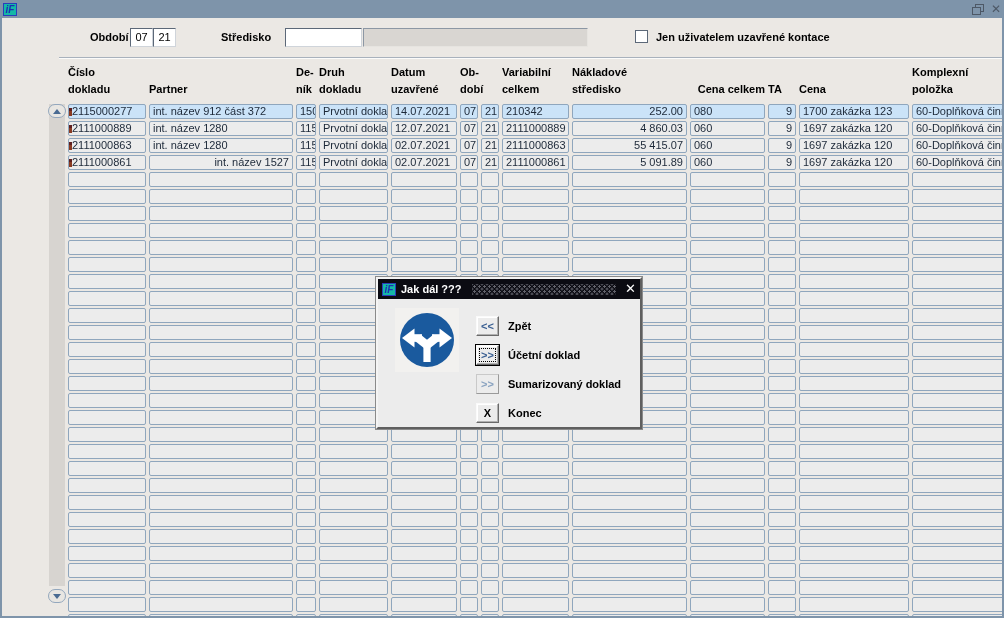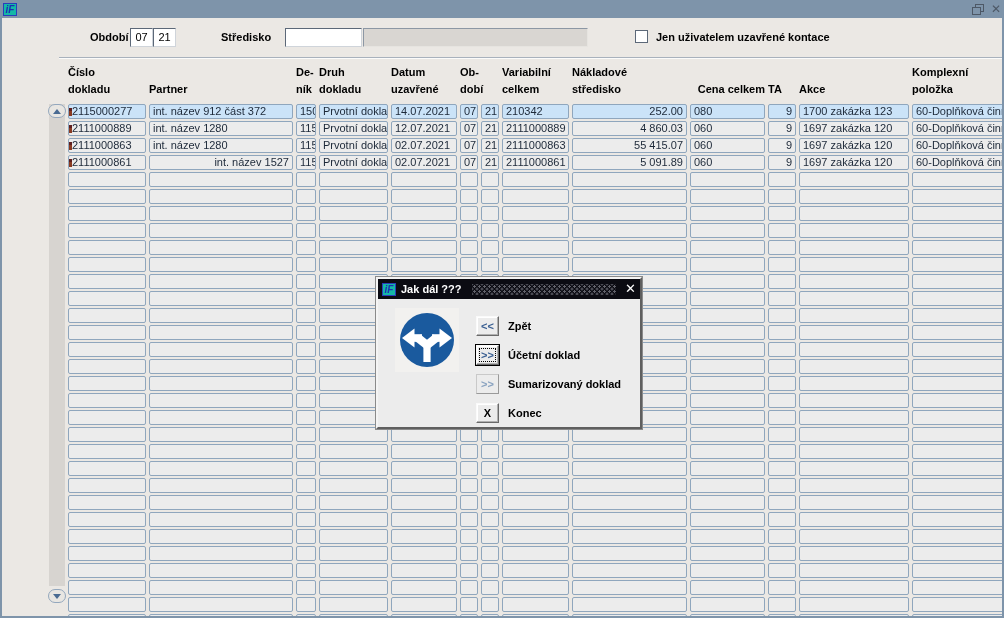--- a/index.html
+++ b/index.html
@@ -151,21 +151,21 @@
       <div class="hcell" style="width: 115px; text-align: right;">
         <div></div>
         <div>Cena celkem</div>
       </div>
       <div class="hcell" style="width: 28px; text-align: left;">
         <div></div>
         <div>TA</div>
       </div>
       <div class="hcell" style="width: 110px; text-align: left;">
         <div></div>
-        <div>Akce</div>
+        <div>Cena</div>
       </div>
       <div class="hcell" style="width: 100px; text-align: left;">
         <div>Komplexní</div>
         <div>položka</div>
       </div>
     </div>
 
   <div class="vscroll-track"></div>
   <div class="scroll-btn" style="top:104px">
     <span class="tri tri-up"></span>

